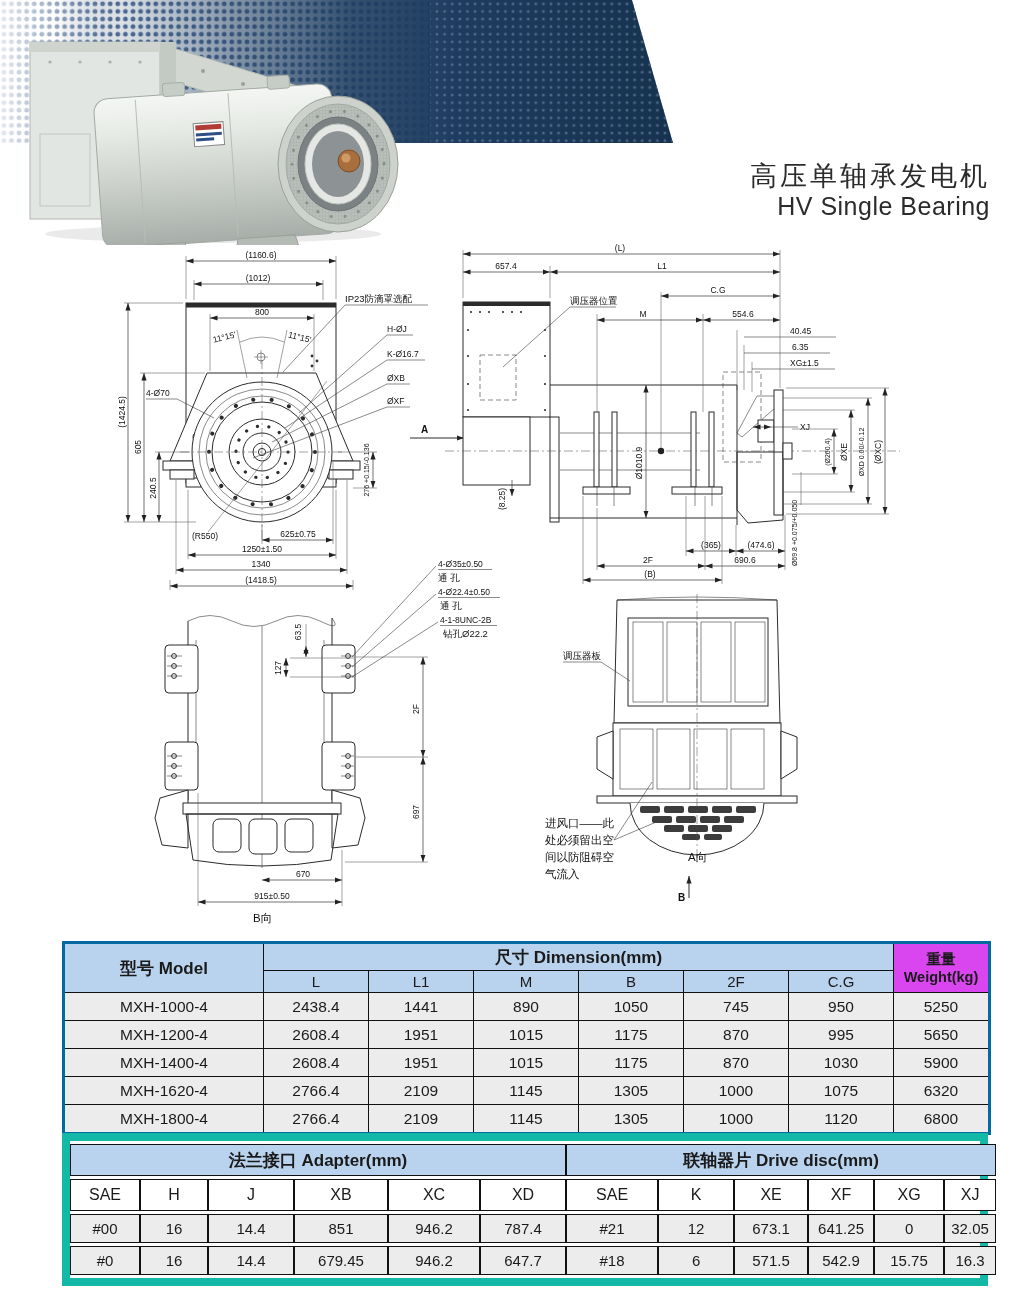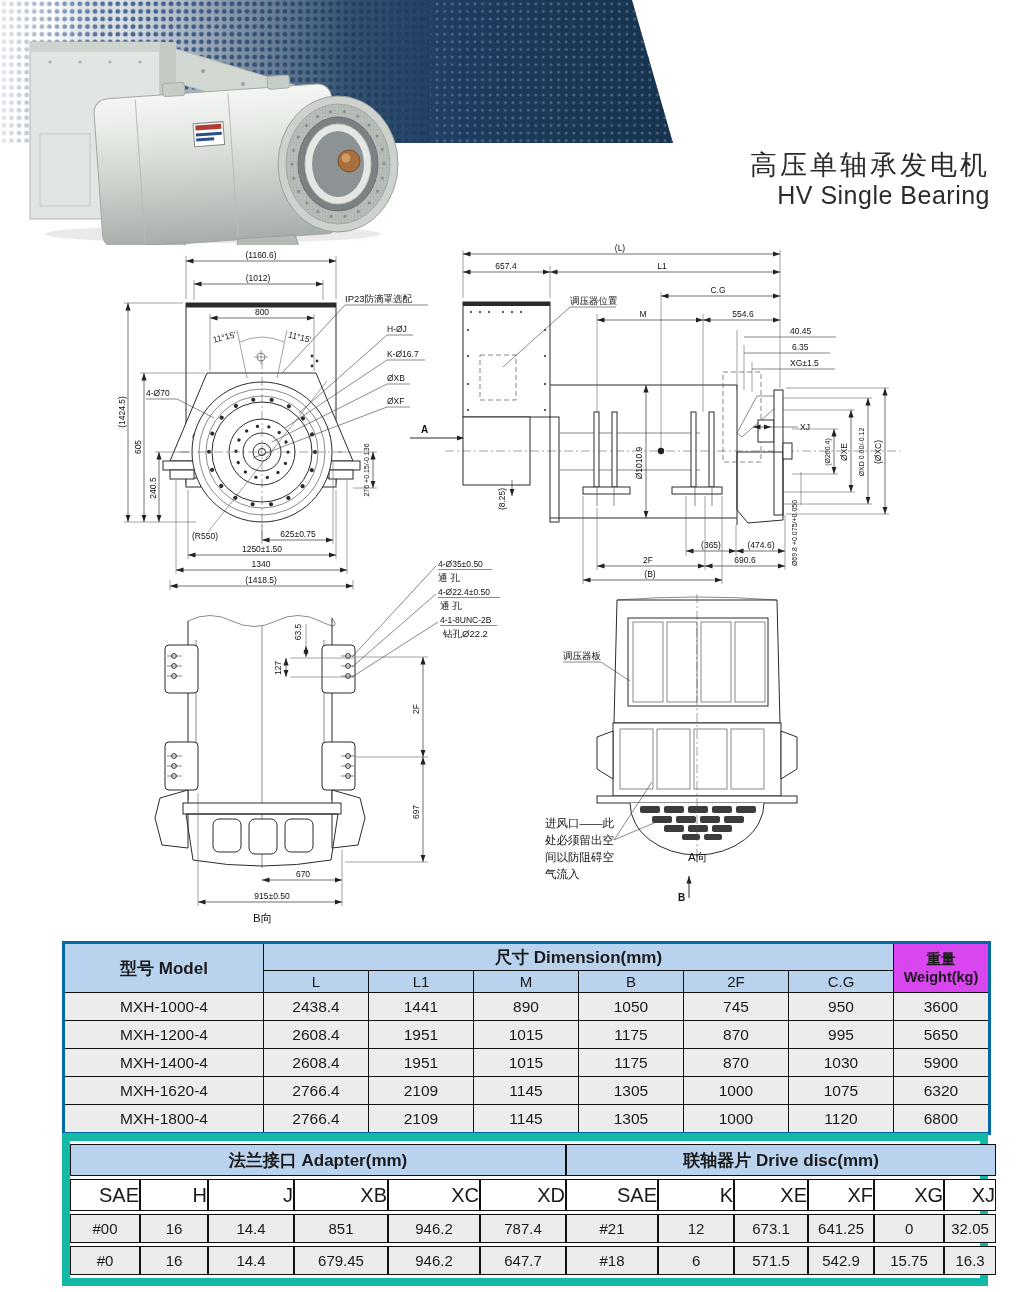--- a/index.html
+++ b/index.html
@@ -1,20 +1,20 @@
 <!DOCTYPE html>
 <html><head>
 <meta charset="utf-8">
 <style>
   html,body{margin:0;padding:0;}
   body{width:1022px;height:1292px;position:relative;background:#fff;
        font-family:"Liberation Sans","DejaVu Sans",sans-serif;overflow:hidden;}
   svg text{font-family:"Liberation Sans","DejaVu Sans",sans-serif;}
   .hero-svg{position:absolute;top:0;left:0;}
-  .title-block{position:absolute;top:150px;right:32px;text-align:right;color:#2b2b2b;line-height:1.15;}
+  .title-block{position:absolute;top:161px;right:32px;text-align:right;color:#2b2b2b;line-height:1.15;}
   .title-zh{font-size:27px;letter-spacing:3px;}
   .title-en{font-size:25px;letter-spacing:0.5px;}
   .drawings-svg{position:absolute;top:240px;left:0;}
 
   
   .ln{fill:none;stroke:#2b2b2b;stroke-width:1;}
   .lnf{fill:#fff;stroke:#2b2b2b;stroke-width:1;}
   .lnt{fill:none;stroke:#3a3a3a;stroke-width:0.6;}
   .dim{fill:none;stroke:#333;stroke-width:0.7;}
   .ext{fill:none;stroke:#555;stroke-width:0.55;}
@@ -35,21 +35,21 @@
   .tbl1 .sub{background:#b9d3ee;font-size:15px;font-weight:normal;height:21px;}
   .tbl1 .wcell{background:#d946ef;font-size:14.5px;font-weight:bold;line-height:1.25;}
   .tbl1 tbody td{background:#ececec;font-size:15.5px;height:27px;}
   .tbl1 tr.h1{height:28px;}
   .tbl2wrap{position:absolute;left:62px;top:1133px;width:926px;border:8px solid #14b8a6;
         box-sizing:border-box;background:#fff;}
   .tbl2{width:100%;border-collapse:separate;border-spacing:0 3px;table-layout:fixed;}
   .tbl2 th,.tbl2 td{border:1.5px solid #111;text-align:center;vertical-align:middle;
         padding:0;color:#1a1a1a;overflow:hidden;white-space:nowrap;}
   .tbl2 .ghdr{background:#b9d3ee;font-size:17px;font-weight:bold;height:30px;}
-  .tbl2 .chdr{background:#fff;font-size:20px;font-weight:normal;height:30px;text-align:right;}
+  .tbl2 .chdr{background:#fff;font-size:16px;font-weight:normal;height:30px;}
   .tbl2 tbody td{background:#ececec;font-size:15px;height:27px;}
 </style>
 </head>
 <body>
 
 <svg class="hero-svg" width="1022" height="245" viewBox="0 0 1022 245">
   <defs>
     <pattern id="hdots" width="7.6" height="7.6" patternUnits="userSpaceOnUse">
       <circle cx="3.8" cy="3.8" r="2.4" fill="#54719b"></circle>
     </pattern>
@@ -539,21 +539,21 @@
   </thead>
   <tbody>
       <tr>
         <td>MXH-1000-4</td>
         <td>2438.4</td>
         <td>1441</td>
         <td>890</td>
         <td>1050</td>
         <td>745</td>
         <td>950</td>
-        <td>3600</td>
+        <td>5250</td>
       </tr>
       <tr>
         <td>MXH-1200-4</td>
         <td>2608.4</td>
         <td>1951</td>
         <td>1015</td>
         <td>1175</td>
         <td>870</td>
         <td>995</td>
         <td>5650</td>

